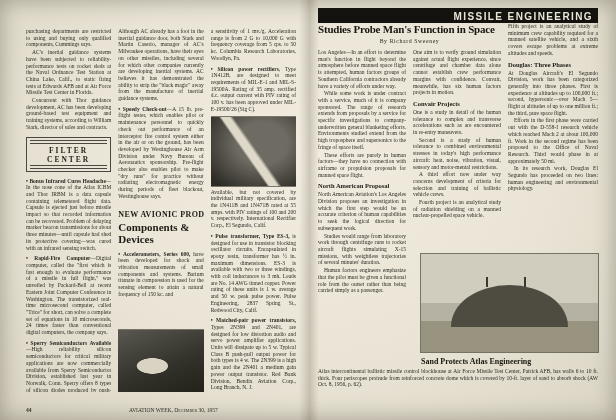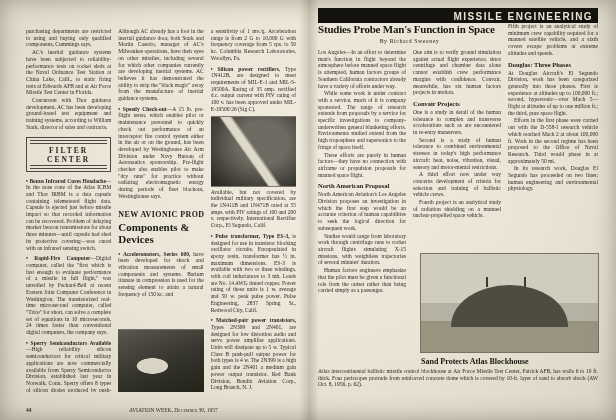--- a/index.html
+++ b/index.html
@@ -186,21 +186,21 @@
         <p class="body">Efforts in the first phase were carried out with the D-558-I research vehicle which reached Mach 2 at about 100,000 ft. Work in the second regime has been proposed to the Office of Naval Research. Third would phase in at approximately 50 mi.</p>
         <p class="body">In its research work, Douglas El Segundo has proceeded on two lines: human engineering and environmental physiology.</p>
       </div>
     </div>
 
     <div class="photo photo-blockhouse">
       <div class="dome"></div>
     </div>
 
     <div class="captionblock">
-      <div class="cap-title">Sand Protects Atlas Blockhouse</div>
+      <div class="cap-title">Sand Protects Atlas Engineering</div>
       <p class="cap-text">Atlas intercontinental ballistic missile control blockhouse at Air Force Missile Test Center, Patrick AFB, has walls 6 to 10 ft. thick. Four periscopes protrude from reinforced concrete dome which is covered by 10-ft. layer of sand to absorb shock (AW Oct. 8, 1956, p. 62).</p>
     </div>
 
     <div class="footer footer-right">
       
       
     </div>
   </div>
 
   <div class="gutter"></div>

